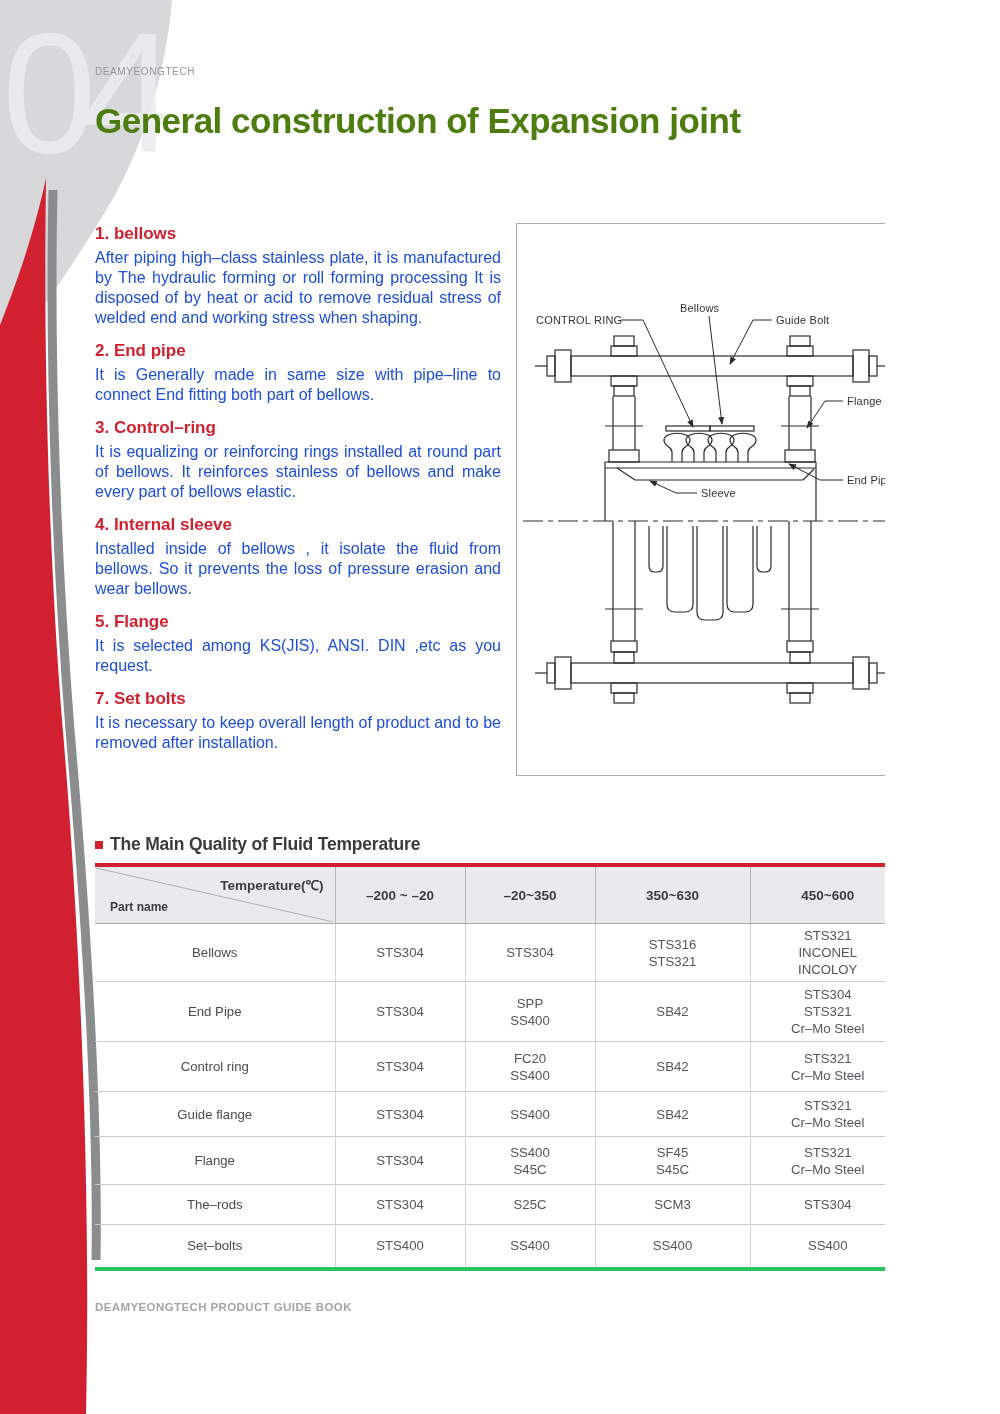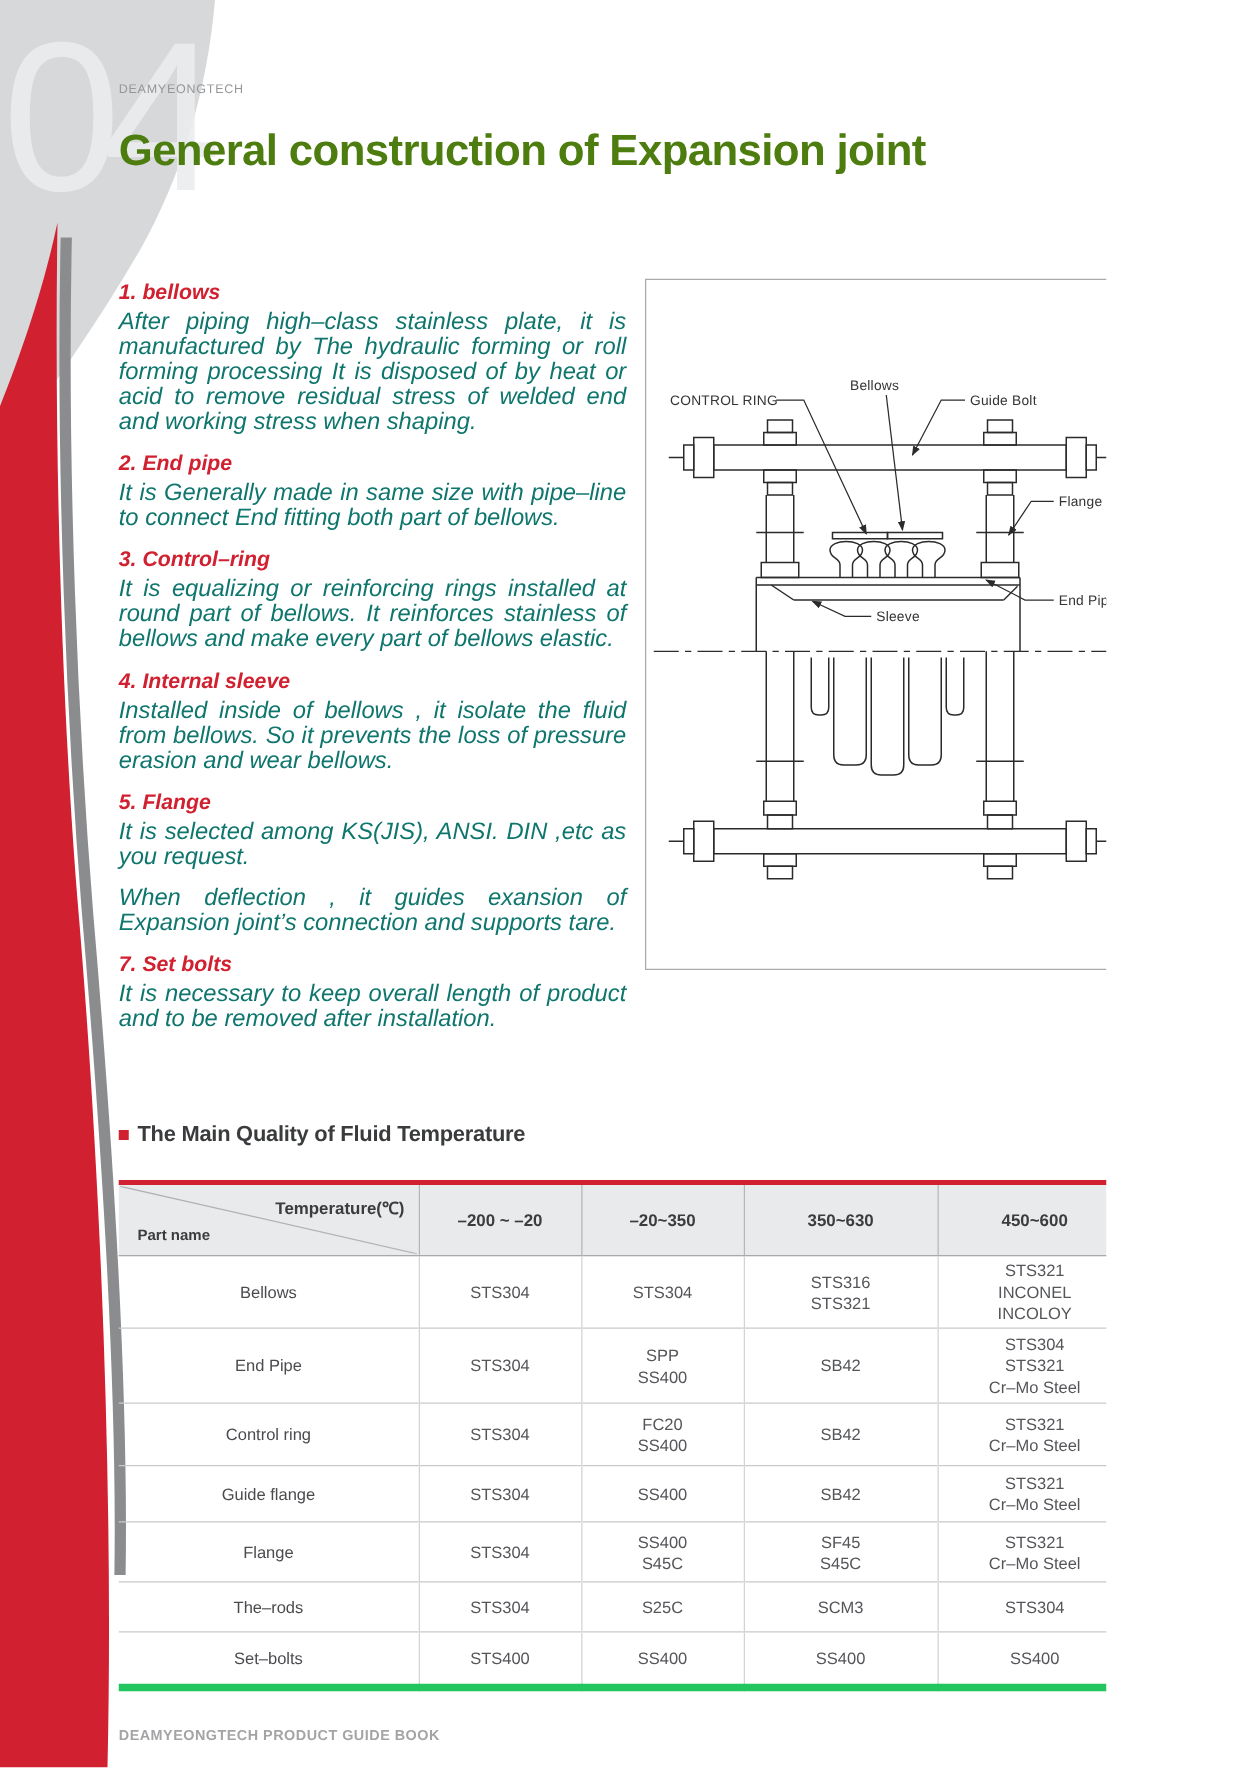--- a/index.html
+++ b/index.html
@@ -11,37 +11,37 @@
   .deco{position:absolute;left:0;top:0;pointer-events:none;}
 
   
   .wrap{position:absolute;left:95px;top:0;width:810px;}
 
   .brand{margin-top:66px;font-size:10px;font-weight:normal;letter-spacing:0.6px;color:#95969a;}
   .title{margin:24px 0 0 0;font-size:35px;font-weight:bold;letter-spacing:-0.5px;color:#4d7c0f;}
 
   .content-row{display:flex;justify-content:space-between;align-items:flex-start;margin-top:83px;}
   .sections{width:406px;}
-  .sec{margin-bottom:13px;font-style:italic;}
+  .sec{margin-bottom:13px;}
   .sec h2{margin:0 0 4px 0;font-size:17px;font-weight:bold;color:#d1202f;}
-  .sec p{margin:0;font-size:19px;line-height:20px;color:#0f766e;text-align:justify;}
+  .sec p{margin:0;font-size:16px;line-height:20px;color:#1d4ed8;text-align:justify;}
 
   .diagram-box{width:387px;height:551px;border:1px solid #a9aaab;background:#fff;margin-top:-1px;}
   .diagram-box svg{display:block;}
   .dwg{stroke:#2b2b2b;stroke-width:1.2;fill:none;}
   .dwg-thin{stroke:#2b2b2b;stroke-width:1;fill:none;}
   .lbl{font-size:11px;fill:#333437;letter-spacing:0.2px;font-family:"Liberation Sans",sans-serif;}
 
   
   .tbl-title{display:flex;align-items:center;margin-top:58px;}
   .tbl-title .bullet{width:8px;height:8px;background:#d1202f;margin-right:7px;margin-top:1px;}
   .tbl-title h3{margin:0;font-size:17.5px;font-weight:bold;color:#3a3b3d;letter-spacing:-0.2px;}
 
-  table.mat{margin-top:26px;width:810px;border-collapse:collapse;table-layout:fixed;
-            border-top:4px solid #d1202f;border-bottom:6px solid #22c55e;}
+  table.mat{margin-top:8px;width:810px;border-collapse:collapse;table-layout:fixed;
+            border-top:4px solid #d1202f;border-bottom:4px solid #22c55e;}
   table.mat thead th{background:#e9eaeb;border-bottom:1px solid #a8a9aa;height:54px;
             font-size:13.5px;font-weight:bold;color:#3b3c3e;}
   table.mat thead th + th{border-left:1px solid #b4b5b6;}
   table.mat tbody td, table.mat tbody th{border-top:1px solid #c9cacb;font-weight:normal;
             font-size:13.2px;line-height:17px;color:#55565a;text-align:center;vertical-align:middle;
             white-space:pre-line;}
   table.mat tbody tr > *:first-child{color:#4a4b4e;}
   table.mat tbody td{border-left:1px solid #d2d3d4;}
   table.mat tbody tr:first-child td, table.mat tbody tr:first-child th{border-top:none;}
 
@@ -85,21 +85,20 @@
         </div>
         <div class="sec">
           <h2>4. Internal sleeve</h2>
           <p>Installed inside of bellows , it isolate the fluid from bellows. So it prevents the loss of pressure erasion and wear bellows.</p>
         </div>
         <div class="sec">
           <h2>5. Flange</h2>
           <p>It is selected among KS(JIS), ANSI. DIN ,etc as you request.</p>
         </div>
         <div class="sec">
-          <p>When deflection , it guides exansion of Expansion joint’s connection and supports tare.</p>
         </div>
         <div class="sec">
           <h2>7. Set bolts</h2>
           <p>It is necessary to keep overall length of product and to be removed after installation.</p>
         </div>
       </div>
 
       <div class="diagram-box">
         <svg width="387" height="551" viewBox="0 0 387 551">
           <defs>

